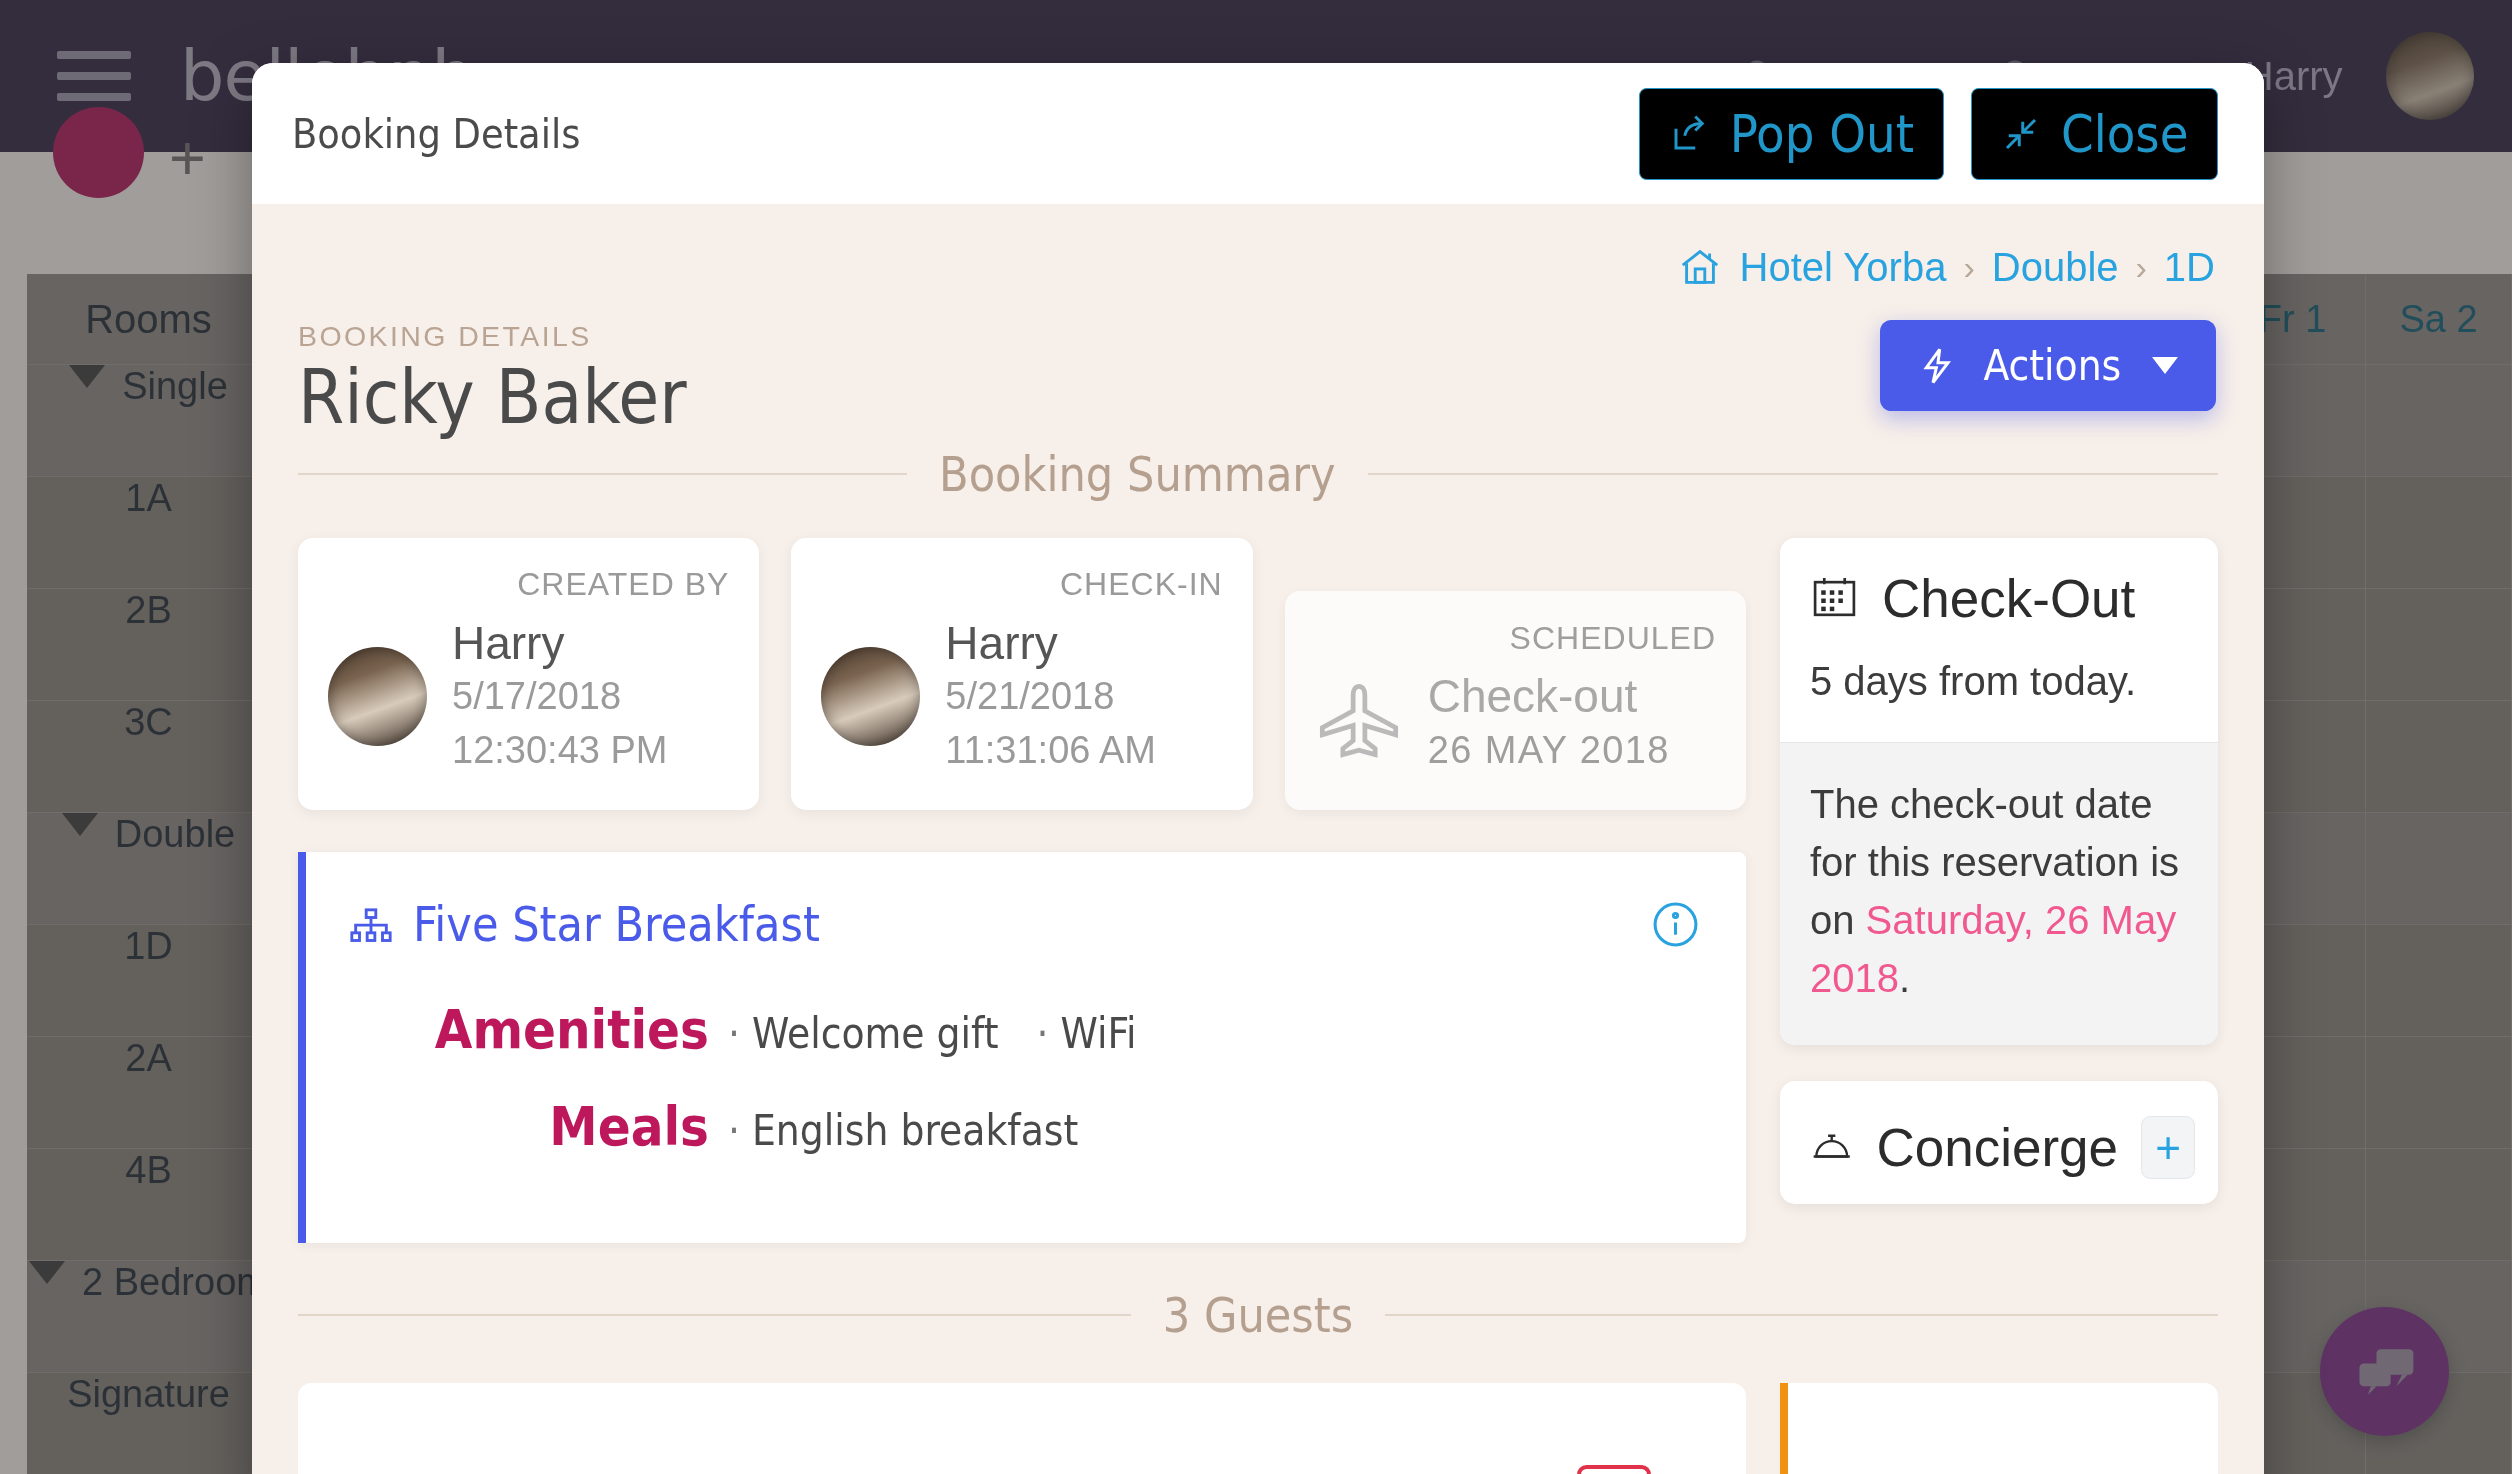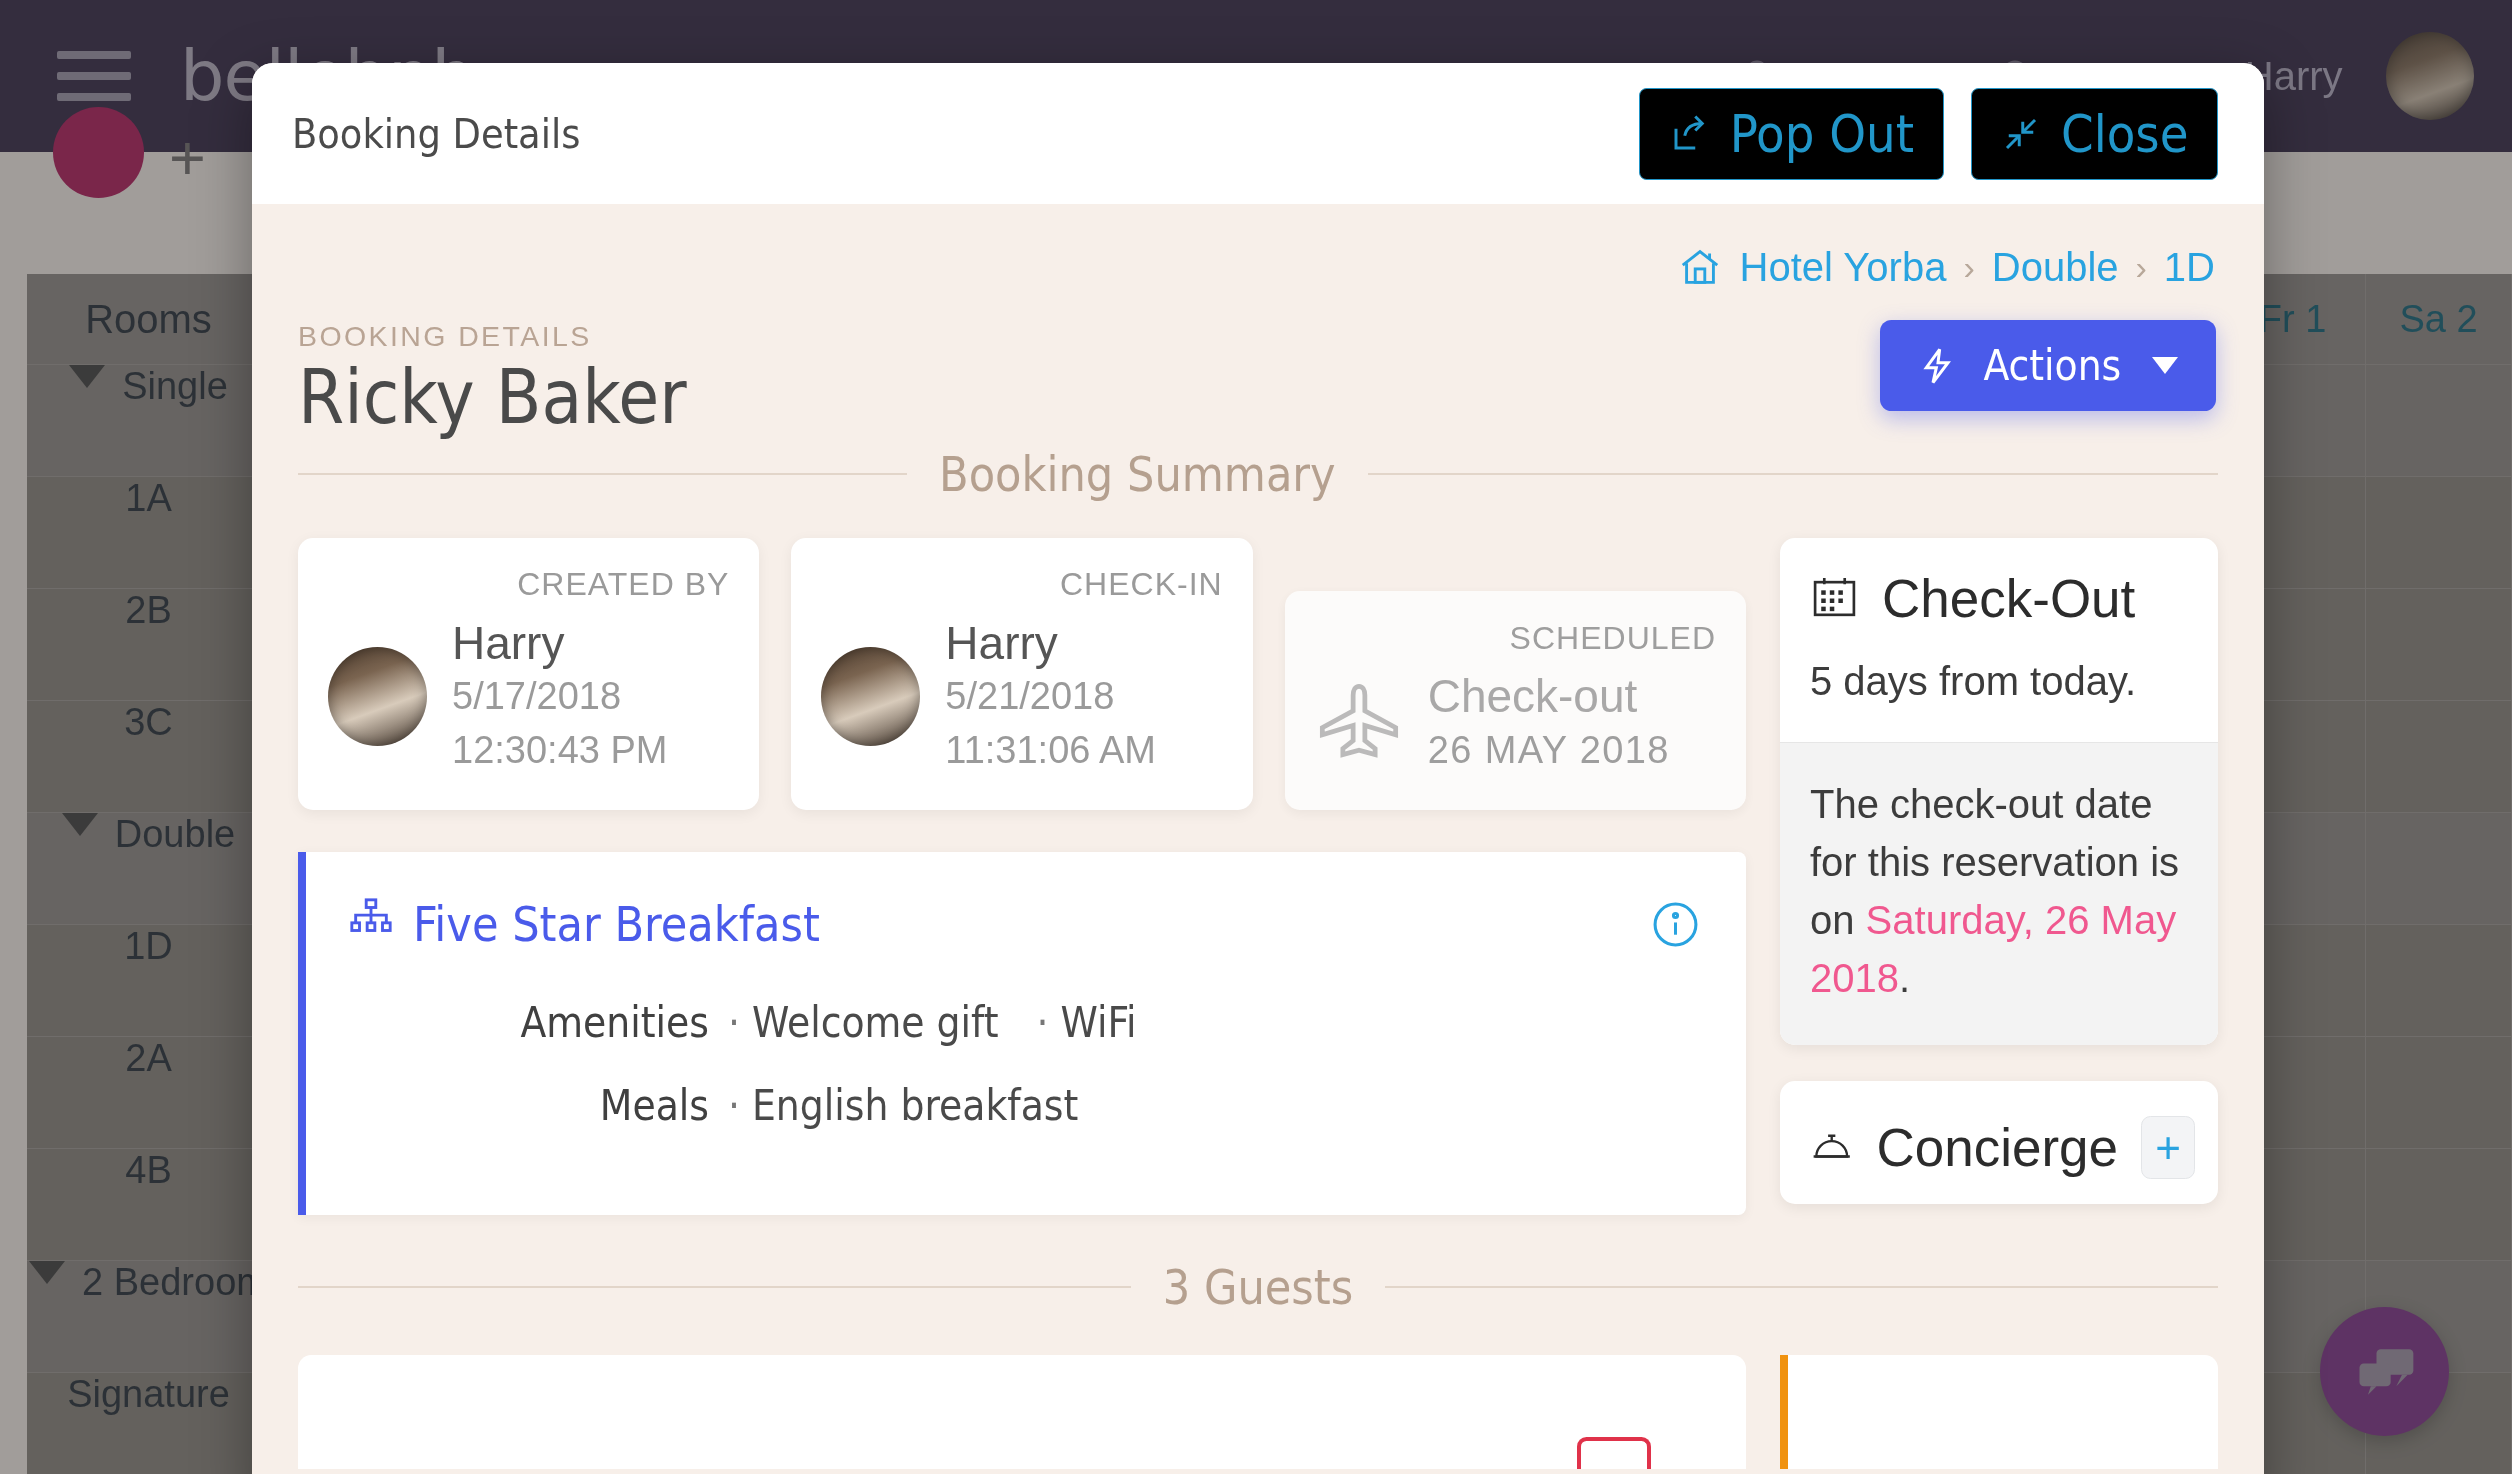--- a/index.html
+++ b/index.html
@@ -157,30 +157,30 @@
   .sum-sub { font-size: 38px; color:#9a9a9a; line-height:1.35; }
   .sum-sub.caps { letter-spacing: 1.4px; }
   .plane-icon { width: 88px; height: 88px; flex:0 0 auto; }
 
   .service-card {
     margin-top: 42px; background:#fff; border-left: 8.6px solid #4a5bea;
     border-radius: 0 7.6px 7.6px 0; padding: 44px 42px 51px 42px; position:relative;
     box-shadow: 0 2.9px 11.4px rgba(0,0,0,.05);
     min-height: 328px;
   }
-  .svc-head { display:flex; align-items:flex-start; gap: 19px; }
+  .svc-head { display:flex; align-items:flex-end; gap: 19px; }
   .svc-title {
     color:#4a5bea; font-size: 48px;
     font-family:"DejaVu Sans Condensed","Liberation Sans",sans-serif;
   }
   .info-icon { position:absolute; right: 46px; top: 48px; cursor:pointer; }
   .svc-rows { margin-top: 46px; }
   .svc-row { display:flex; align-items:baseline; gap: 19px; margin-bottom: 34px; }
   .svc-key {
-    width: 361px; text-align:right; font-weight:normal; color:#404040; font-size: 42px;
+    width: 361px; text-align:right; font-weight:bold; color:#be185d; font-size: 54px;
     font-family:"DejaVu Sans Condensed","Liberation Sans",sans-serif;
   }
   .svc-vals { display:flex; gap: 38px; color:#4a4a4a; font-size: 42px;
     font-family:"DejaVu Sans Condensed","Liberation Sans",sans-serif; }
   .svc-val::before { content:"· "; color:#777; }
 
   .side-card {
     background:#fff; border-radius: 15px; overflow:hidden;
     box-shadow: 0 3.8px 13.3px rgba(0,0,0,.07);
   }

